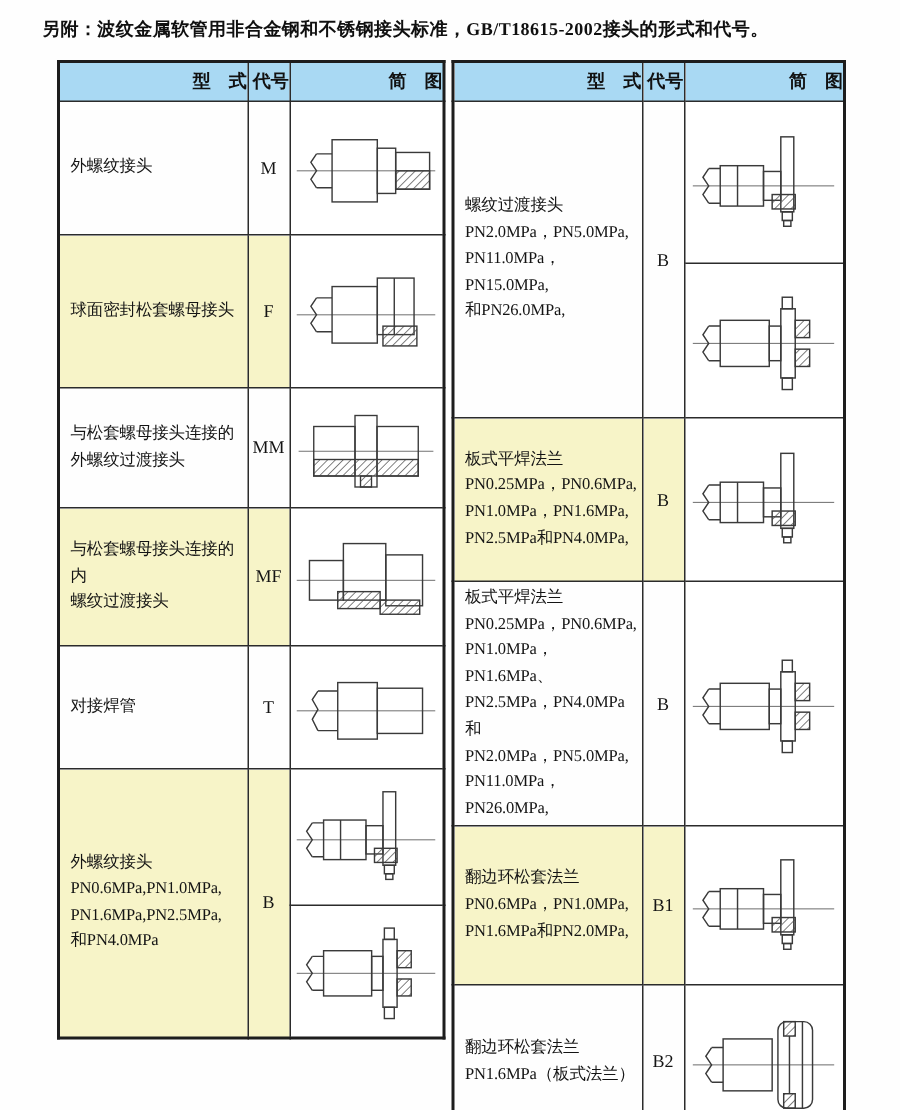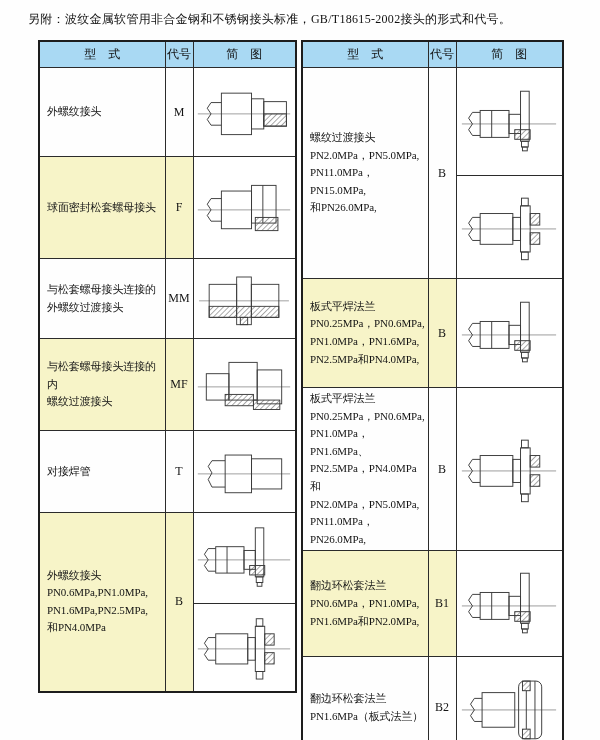--- a/index.html
+++ b/index.html
@@ -3,32 +3,32 @@
 <meta charset="utf-8">
 <style>
   html,body{margin:0;padding:0;}
   .page{
     position:relative; width:600px; height:740px; background:#fefefe;
     font-family:"Liberation Serif","DejaVu Serif",serif; color:#141414;
     overflow:hidden;
   }
   .doc-title{
     position:absolute; left:28px; top:11px; width:560px;
-    font-size:12px; font-weight:normal; letter-spacing:.3px; color:#101010;
+    font-size:12px; font-weight:bold; letter-spacing:.3px; color:#101010;
   }
   table.ftable{
     position:absolute; top:40px; border-collapse:collapse; table-layout:fixed;
     border:2px solid #1d1d1d;
   }
   table.ftable.lt{ left:38px; width:257px; }
   table.ftable.rt{ left:301px; width:261px; }
   .ftable th, .ftable td{ border:1px solid #2b2b2b; padding:0; overflow:hidden; }
   .ftable th{
     background:var(--header_blue,#a9d9f3);
-    font-size:12px; font-weight:normal; text-align:center; height:25px; color:#111;
+    font-size:12px; font-weight:bold; text-align:right; height:25px; color:#111;
   }
   td.type{
     font-size:11px; line-height:1.6; text-align:left; vertical-align:middle;
     padding:2px 1px 2px 7px; white-space:pre-line; letter-spacing:-.1px;
   }
   td.code{ font-size:12px; text-align:center; vertical-align:middle; }
   td.diag{ background:#fff; text-align:center; vertical-align:middle; }
   td.yl{ background:var(--row_yellow,#f7f4c8); }
   td.diag svg{ display:block; margin:0 auto; }
   .hiddefs{ position:absolute; width:0; height:0; overflow:hidden; }

